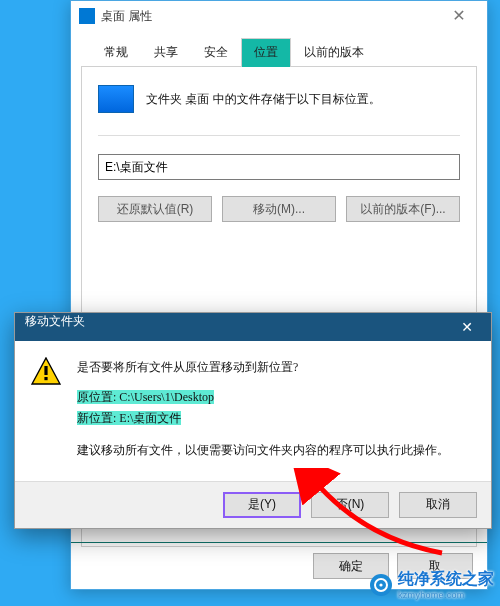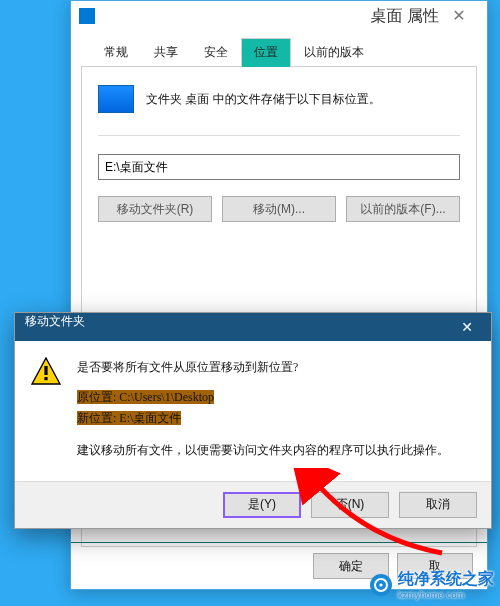--- a/index.html
+++ b/index.html
@@ -26,21 +26,21 @@
     height: 30px;
     padding: 0 8px;
     background: #fff;
     color: #333;
   }
   .title-icon {
     width: 16px; height: 16px; margin-right: 6px;
     background: #0078d4;
     display: inline-block;
   }
-  .titlebar .title { flex: 1; font-size: 16px; text-align: right; }
+  .titlebar .title { flex: 1; font-size: 12px; }
   .titlebar .close {
     width: 40px; height: 30px;
     display: flex; align-items: center; justify-content: center;
     color: #777; font-size: 16px; line-height: 1;
   }
   .tabstrip {
     display: flex;
     padding: 6px 10px 0 10px;
     border-bottom: 1px solid #d0d0d0;
     gap: 0;
@@ -130,21 +130,21 @@
     display:flex; align-items:center; justify-content:center;
     font-size: 14px;
   }
   .confirm-body {
     background: #fff;
     padding: 16px 16px 20px 16px;
     display: flex; gap: 16px; font-family: Liberation Serif, serif;
   }
   .warn-icon svg { display:block; }
   .confirm-text { font-size: 12px; color: #111; line-height: 1.7; }
-  .hilite { background: #a16207; display: inline; text-align: center; }
+  .hilite { background: #5eead4; display: inline; text-align: center; }
   .confirm-btnbar {
     display: flex; justify-content: flex-end; gap: 10px;
     padding: 10px 14px;
     background: #f0f0f0;
     border-top: 1px solid #dcdcdc;
   }
   .confirm-btnbar .win-btn { flex: 0 0 78px; color:#111; }
   .confirm-btnbar .win-btn.highlight { border: 2px solid #8b5cf6; }
 
   
@@ -197,21 +197,21 @@
   <div class="tab-body">
     <div class="folder-row">
       <span class="folder-icon"></span>
       <span class="folder-text">文件夹 桌面 中的文件存储于以下目标位置。</span>
     </div>
     <hr class="hr">
 
     <input class="path-input" type="text" value="E:\桌面文件" style="">
 
     <div class="btn-row">
-      <button class="win-btn">移动文件夹(R)</button>
+      <button class="win-btn">还原默认值(R)</button>
       <button class="win-btn">移动(M)...</button>
       <button class="win-btn">以前的版本(F)...</button>
     </div>
   </div>
 
   <div class="bottom-bar">
     <button class="win-btn">确定</button>
     <button class="win-btn">取</button>
   </div>
 </div>

